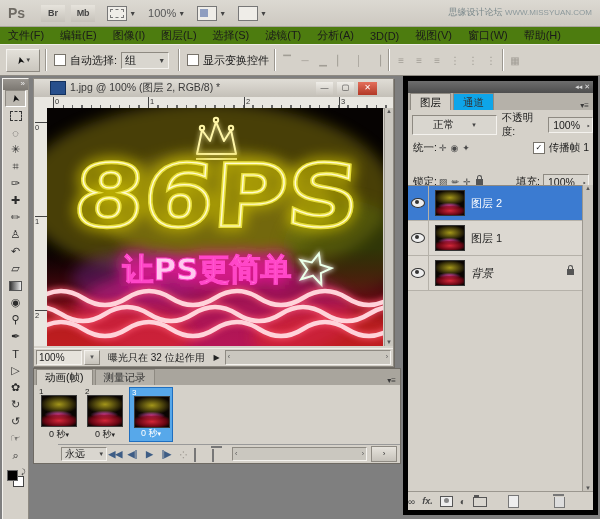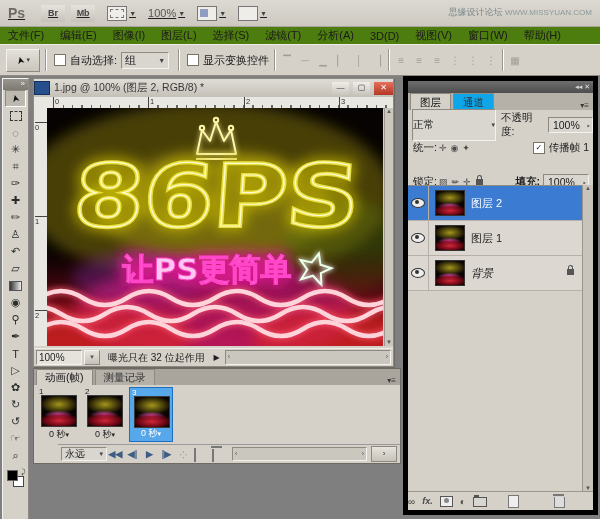--- a/index.html
+++ b/index.html
@@ -3,21 +3,21 @@
 <meta charset="utf-8">
 <style>
   html,body{margin:0;padding:0;}
   #app{position:relative;width:600px;height:519px;background:#7f7f7f;overflow:hidden;
        font-family:"Liberation Sans",sans-serif;font-size:11px;color:#222;
        -webkit-user-select:none;user-select:none;}
   .abs{position:absolute;}
   .bv{border-top:1px solid #f4f2ee;border-left:1px solid #f4f2ee;border-right:1px solid #8e8a82;border-bottom:1px solid #8e8a82;}
   .sk{border-top:1px solid #8e8a82;border-left:1px solid #8e8a82;border-right:1px solid #f4f2ee;border-bottom:1px solid #f4f2ee;}
   
-  .appbar{left:0;top:0;width:600px;height:27px;background:linear-gradient(#dcd9d2,#cdc9c1);border-bottom:1px solid #a9a59d;display:flex;align-items:center;gap:6px;padding-left:6px;box-sizing:border-box;text-decoration:underline;}
+  .appbar{left:0;top:0;width:600px;height:27px;background:linear-gradient(#dcd9d2,#cdc9c1);border-bottom:1px solid #a9a59d;display:flex;align-items:center;gap:6px;padding-left:6px;box-sizing:border-box;}
   .pslogo{font-weight:bold;font-size:14px;color:#6f6b64;letter-spacing:0;padding:0 10px 0 2px;}
   .minibtn{height:17px;min-width:20px;background:linear-gradient(#e6e3dc,#c6c2ba);display:flex;align-items:center;justify-content:center;font-size:9px;font-weight:bold;color:#444;padding:0 2px;}
   .ddwrap{display:flex;align-items:center;gap:2px;margin-left:6px;}
   .ddarrow{font-size:7px;color:#444;}
   .chip{width:18px;height:13px;background:#efede8;border:1px solid #777;display:inline-block;position:relative;}
   .chip.grid::before{content:"";position:absolute;inset:2px;background:repeating-linear-gradient(90deg,#9a96902 0,#9a9690 1px,transparent 1px,transparent 4px),repeating-linear-gradient(#9a9690 0,#9a9690 1px,transparent 1px,transparent 4px);}
   .chip.arr::before{content:"";position:absolute;left:2px;top:2px;width:8px;height:8px;background:#8f9ec0;}
   .chip.scr::before{content:"";position:absolute;inset:2px;border:1px dashed #777;}
   .watermark{right:8px;top:6px;font-size:9px;color:#79878a;}
   .watermark b{font-weight:normal;color:#8d999c;font-size:8px;}
@@ -38,21 +38,21 @@
   .tool{width:21px;height:17px;margin:0 auto;display:flex;align-items:center;justify-content:center;font-size:11px;color:#2c2c2c;}
   .tool.sel{background:#bdb9b1;border:1px solid #8e8a82;border-right-color:#fff;border-bottom-color:#fff;box-sizing:border-box;}
   .marq{width:10px;height:8px;border:1px dashed #333;}
   .gradico{width:11px;height:8px;border:1px solid #555;background:linear-gradient(90deg,#333,#eee);}
   .swatches{position:relative;width:20px;height:22px;margin:4px auto 0;}
   .swatches .bgc{position:absolute;left:7px;top:8px;width:9px;height:9px;background:#fff;border:1px solid #444;}
   .swatches .fgc{position:absolute;left:1px;top:2px;width:9px;height:9px;background:#000;border:1px solid #666;}
   .swatches .swp{position:absolute;right:0;top:0;font-size:7px;color:#333;}
   
   .docwin{left:33px;top:78px;width:359px;height:287px;background:#d5d1c9;border:1px solid #8e8a82;box-shadow:1px 1px 0 #6e6a63;}
-  .titlebar{position:absolute;left:0;top:0;right:0;height:18px;background:linear-gradient(#e0ddd6,#c4c0b8);display:flex;align-items:center;padding:0 0;gap:4px;}
+  .titlebar{position:absolute;left:0;top:0;right:0;height:18px;background:linear-gradient(#e0ddd6,#c4c0b8);display:flex;align-items:center;padding:0 16px;gap:4px;}
   .fileico{width:14px;height:12px;background:#274f8c;border:1px solid #13305c;flex:none;}
   .doctitle{font-size:10.5px;color:#3a3a3a;white-space:nowrap;overflow:hidden;flex:1;}
   .winbtn{width:17px;height:13px;font-size:8px;line-height:12px;text-align:center;color:#333;background:linear-gradient(#efede8,#c9c5bd);flex:none;}
   .winbtn.close{background:linear-gradient(#e4705c,#b23826);color:#fff;width:19px;}
   .rulcorner{position:absolute;left:0;top:18px;width:13px;height:11px;background:#e9e7e1;border-right:1px solid #999;border-bottom:1px solid #999;}
   .hruler{position:absolute;left:13px;top:18px;right:0;height:11px;background:#e9e7e1;border-bottom:1px solid #999;
      background-image:repeating-linear-gradient(90deg,#666 0,#666 1px,transparent 1px,transparent 9.5px);background-size:100% 3px;background-position:6px 8px;background-repeat:no-repeat;}
   .hruler i{position:absolute;top:0;font-style:normal;font-size:7.5px;color:#333;border-left:1px solid #444;padding-left:1px;height:11px;}
   .vruler{position:absolute;left:0;top:29px;width:13px;height:238px;background:#e9e7e1;border-right:1px solid #999;}
   .vruler i{position:absolute;left:1px;font-style:normal;font-size:7.5px;color:#333;border-top:1px solid #444;width:12px;}
@@ -92,21 +92,21 @@
   .ascroll{flex:1;height:12px;background:#cac7bf;margin:0 4px;position:relative;font-size:7px;color:#555;}
   .ascroll .l{position:absolute;left:2px;top:2px;} .ascroll .r{position:absolute;right:2px;top:2px;}
   .convbtn{width:24px;height:14px;background:linear-gradient(#e6e3dc,#c6c2ba);border:1px solid #8e8a82;margin-right:3px;text-align:center;line-height:13px;font-size:8px;color:#333;}
   
   .dock{left:403px;top:76px;width:185px;height:429px;background:#d5d1c9;border:5px solid #000000;}
   .dock-strip{position:absolute;left:0;top:0;right:0;height:12px;background:linear-gradient(#6e6e6e,#4e4e4e);color:#ddd;font-size:7px;text-align:right;line-height:11px;padding-right:3px;}
   .ltabs{position:absolute;left:0;top:12px;right:0;height:17px;background:#b5b1a9;display:flex;align-items:flex-end;}
   .ltab{height:16px;line-height:16px;padding:0 9px;font-size:10.5px;background:#0ea5e9;border:1px solid #8e8a82;border-bottom:none;margin-left:2px;color:#333;}
   .ltab.active{background:#d5d1c9;color:#111;}
   .prow{position:absolute;left:0;right:0;display:flex;align-items:center;font-size:10.5px;color:#1a1a1a;}
-  .selbox{width:86px;height:32px;background:#d9d6cf;display:flex;justify-content:space-between;align-items:center;padding:0 0;box-sizing:border-box;margin-left:4px;}
+  .selbox{width:86px;height:20px;background:#d9d6cf;display:flex;justify-content:space-between;align-items:center;padding:0 20px;box-sizing:border-box;margin-left:4px;}
   .valbox{width:46px;height:16px;background:#d9d6cf;display:flex;justify-content:space-between;align-items:center;padding:0 2px 0 4px;box-sizing:border-box;margin-left:3px;}
   .valbox b{font-weight:normal;font-size:8px;color:#333;}
   .ico{color:#4a4a4a;font-size:9px;margin:0 2px;}
   .padlock{display:inline-block;width:7px;height:6px;background:#555;position:relative;margin:0 3px;}
   .padlock::before{content:"";position:absolute;left:1px;top:-4px;width:3px;height:4px;border:1px solid #555;border-bottom:none;border-radius:3px 3px 0 0;}
   .layerlist{position:absolute;left:0;top:104px;right:10px;height:105px;background:#dcd8d1;border-top:1px solid #8e8a82;}
   .lrow{height:34px;border-bottom:1px solid #b5b1a9;display:flex;align-items:center;position:relative;}
   .lrow.sel{background:#3b7bd1;color:#fff;}
   .eyecell{width:20px;height:34px;border-right:1px solid #b5b1a9;display:flex;align-items:center;justify-content:center;flex:none;}
   .eye{width:12px;height:8px;border:1px solid #333;border-radius:50%;background:#eee;position:relative;}
@@ -467,21 +467,21 @@
         <span>传播帧 1</span>
       </span>
     </div>
 
     <div class="prow" style="top:90px;height:22px;">
       <span style="margin-left:5px;">锁定:</span>
       <span class="ico">▨</span>
       <span class="ico">✏</span>
       <span class="ico">✛</span>
       <span class="padlock"></span>
-      <span style="margin-left:auto;font-weight:bold;">填充:</span>
+      <span style="margin-left:auto;">填充:</span>
       <span class="valbox sk" style="margin-right:4px;">
         <span>100%</span>
         <b>‣</b>
       </span>
     </div>
 
     <div class="layerlist">
       <div class="lrow sel">
         <span class="eyecell">
             <span class="eye"></span>

